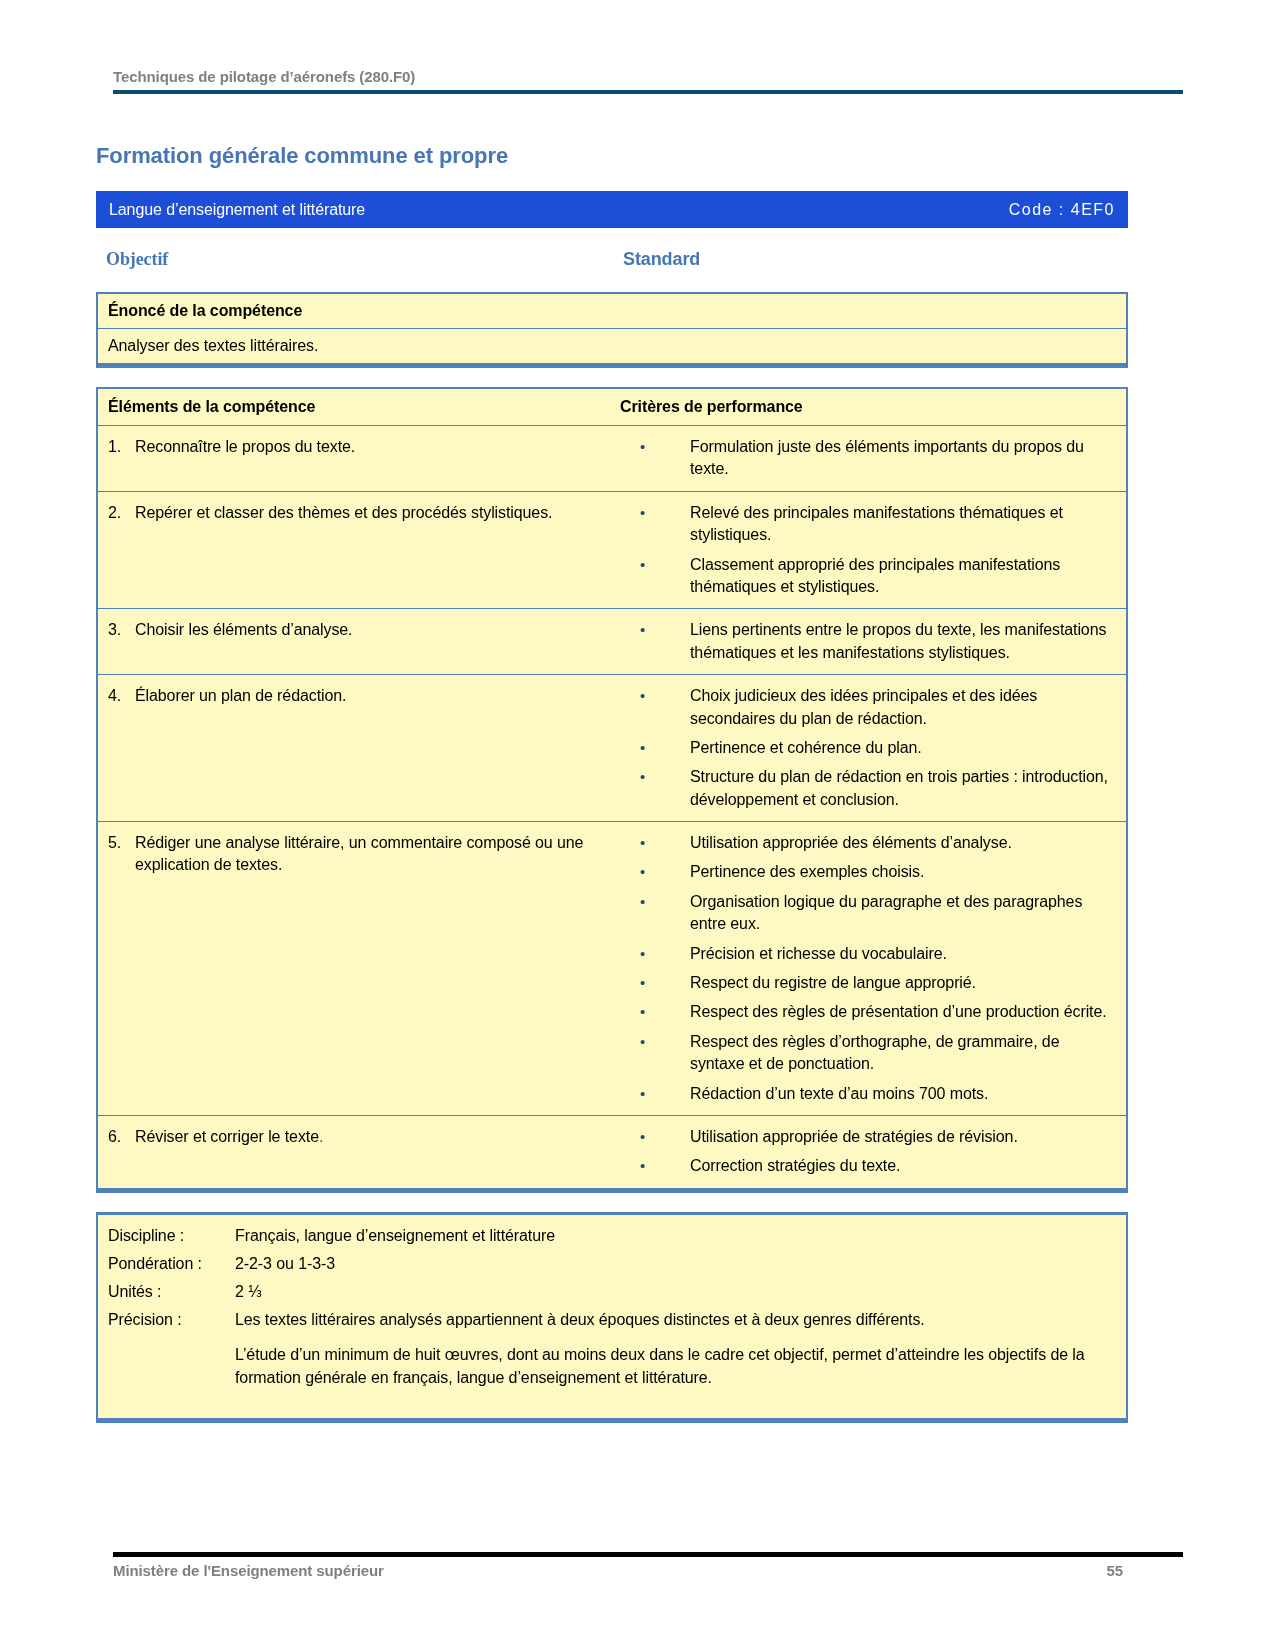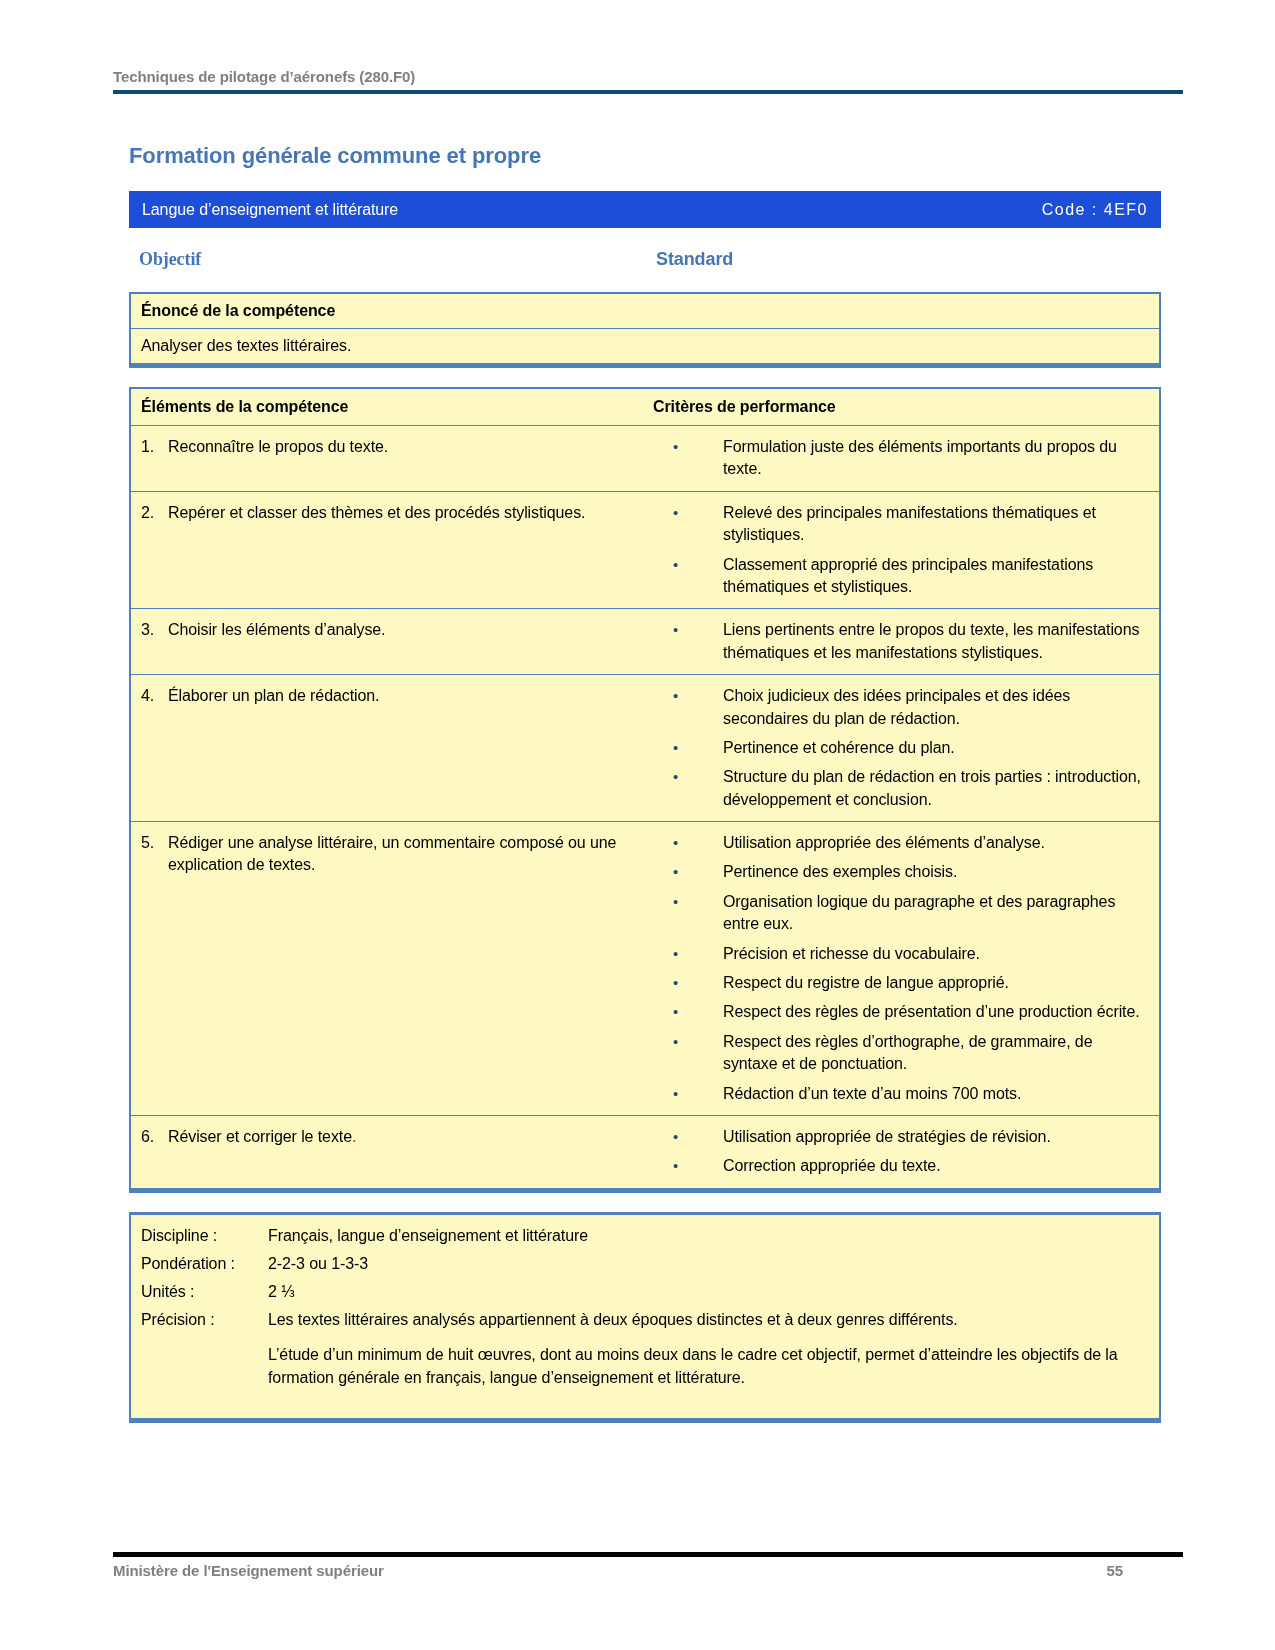--- a/index.html
+++ b/index.html
@@ -15,21 +15,21 @@
     font-weight:bold; font-size:15px; color:#7f7f7f;
   }
   
   .footer { position:absolute; left:113px; top:1552px; width:1070px; }
   .footer-rule { border-top:5px solid #000; }
   .footer-row {
     display:flex; justify-content:space-between; align-items:flex-start;
     font-weight:bold; font-size:15px; color:#7f7f7f; padding:5px 60px 0 0;
   }
   
-  .main { position:absolute; left:129px; top:143px; width:1032px; }
+  .main { position:absolute; left:96px; top:143px; width:1032px; }
   .doc-title {
     margin:0 0 22px 0; font-size:22px; font-weight:bold; color:#4676b5;
   }
   .banner {
     display:flex; justify-content:space-between; align-items:center;
     background:#1d4ed8; color:#fff; height:37px; padding:0 13px; font-size:16px;
   }
   .banner .code { letter-spacing:1.5px; }
   .obj-std { position:relative; height:26px; margin:21px 0 17px 0; }
   .obj-std .hd { position:absolute; top:0; font-size:18px; font-weight:bold; color:#4676b5; }
@@ -204,21 +204,21 @@
             <span class="num">6.</span>
             <span class="etext-wrap"><span>Réviser et corriger le texte</span><span class="red">.</span></span>
           </div>
           <div class="crit-cell">
             <div class="bullet-item">
               <span class="bdot">•</span>
               <span class="btext">Utilisation appropriée de stratégies de révision.</span>
             </div>
             <div class="bullet-item">
               <span class="bdot">•</span>
-              <span class="btext">Correction appropriée du texte.</span>
+              <span class="btext">Correction stratégies du texte.</span>
             </div>
           </div>
         </div>
       </div>
   </div>
 
   <div class="box">
     <div class="afields box-sep">
         <div class="afield">
           <span class="alabel">Discipline :</span>

